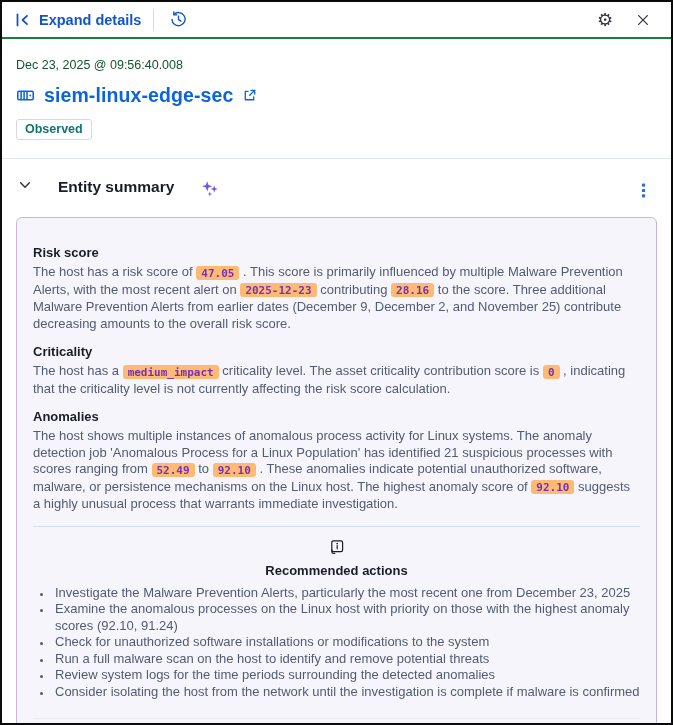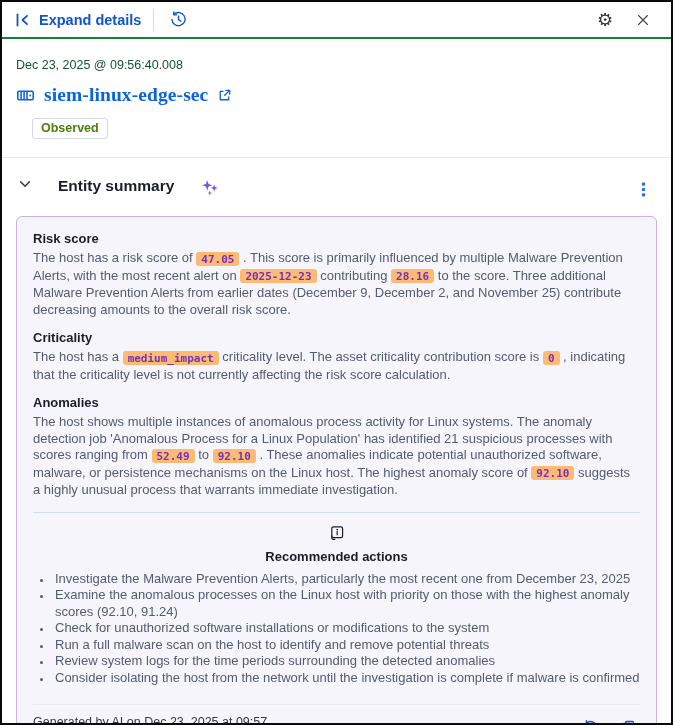--- a/index.html
+++ b/index.html
@@ -28,50 +28,50 @@
     color: #1255c7; font-weight: 700; font-size: 14.5px;
   }
   .vdiv { width: 1px; height: 22px; background: #d3dae6; margin: 0 12px; }
   .iconbtn { display: flex; align-items: center; justify-content: center; width: 24px; height: 24px; }
   .gear-glyph { font-size: 18px; color: #343741; line-height: 1; font-family: "DejaVu Sans", sans-serif; }
   .topbar-right { display: flex; align-items: center; gap: 14px; }
 
   
   .content { padding: 14px; }
   .timestamp { font-size: 12.5px; color: #14532d; margin: 5px 0 12px; }
-  .titlerow { display: flex; align-items: center; gap: 9px; margin: 4px 0 10px; font-family: Liberation Serif, serif; }
+  .titlerow { display: flex; align-items: center; gap: 9px; margin: 4px 0 10px; }
   .hostname {
     color: #0b64dd; font-size: 19.5px; font-weight: 700; text-decoration: none;
     letter-spacing: .1px;
   }
   .badge {
     display: inline-block;
     border: 1px solid #d3dae6; border-radius: 3px;
     padding: 2px 8px 3px;
-    font-size: 12.5px; font-weight: 600; color: #4d7c0f;
+    font-size: 12.5px; font-weight: 600; color: #0f766e;
     background: #fff;
-    margin: 2px 16px 8px;
+    margin: 2px 0 8px;
   }
   .fullrule { border: none; border-top: 1px solid #e3e8f0; margin: 10px -14px 0; }
 
   
   .sumhead { display: flex; align-items: flex-start; gap: 26px; margin: 19px 0 15px; padding: 0 2px; }
   .sumhead h2 { font-size: 15.5px; font-weight: 700; color: #1a1d27; }
   .chev { display: flex; align-items: center; }
 
   
   .panel {
     border: 1px solid #c9b3e6;
     border-radius: 6px;
     background: #f7f5fc;
     padding: 13px 16px 12px;
     font-size: 13px;
   }
   .sec-heading { font-size: 13px; font-weight: 700; color: #1a1d27; margin: 12px 0 4px; }
-  .sec-heading.first { margin-top: 1px; }
+  .sec-heading.first { margin-top: 14px; }
   .sec-body { color: #535b70; line-height: 16.5px; }
   .chip {
     font-family: "DejaVu Sans Mono", monospace;
     font-size: 11px; font-weight: 700;
     color: #7433b6;
     background: #fdba74;
     border-radius: 3px;
     padding: 0.5px 5px;
     white-space: nowrap;
   }

